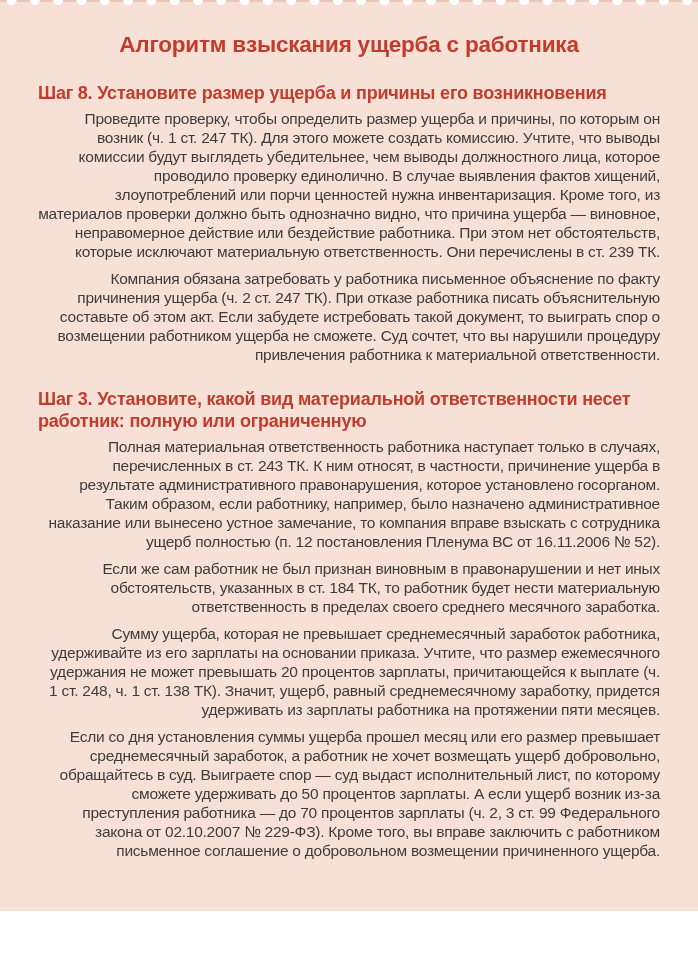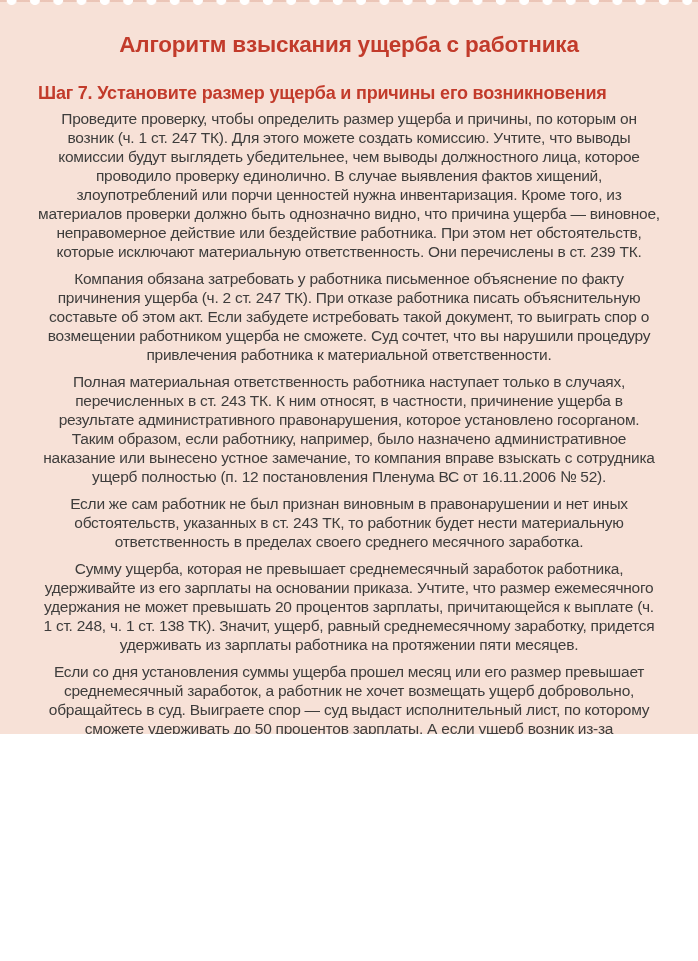--- a/index.html
+++ b/index.html
@@ -8,21 +8,21 @@
     --text: #3e3d3c;
     --notch: #ffffff;
   }
   * { box-sizing: border-box; }
   html, body { margin: 0; padding: 0; background: #ffffff; }
   body { font-family: "Liberation Sans", "DejaVu Sans", sans-serif; }
 
   .sheet {
     position: relative;
     width: 698px;
-    height: 734px;
+    height: 911px;
     background: var(--bg);
     overflow: hidden;
   }
 
   
   .perforated-edge {
     position: absolute;
     top: 0; left: 0; right: 0;
     height: 9px;
     background-image:
@@ -55,44 +55,45 @@
     font-weight: bold;
     letter-spacing: -0.2px;
   }
 
   p.step-text {
     margin: 0 0 8px 0;
     color: var(--text);
     font-size: 15.5px;
     line-height: 19px;
     letter-spacing: -0.25px;
-    text-align: center;
+    text-align: right;
   }
 </style>
 </head>
 <body>
 
 <div class="sheet">
   <div class="perforated-edge"></div>
 
   <div class="content">
     <h1 class="page-title">Алгоритм взыскания ущерба с работника</h1>
 
     <section>
-      <h2 class="step-heading">Шаг 7. Установите размер ущерба и причины его возникновения</h2>
+      <h2 class="step-heading">Шаг 8. Установите размер ущерба и причины его возникновения</h2>
       <p class="step-text">Проведите проверку, чтобы определить размер ущерба и причины, по которым он возник (ч. 1 ст. 247 ТК). Для этого можете создать комиссию. Учтите, что выводы комиссии будут выглядеть убедительнее, чем выводы должностного лица, которое проводило проверку единолично. В случае выявления фактов хищений, злоупотреблений или порчи ценностей нужна инвентаризация. Кроме того, из материалов проверки должно быть однозначно видно, что причина ущерба — виновное, неправомерное действие или бездействие работника. При этом нет обстоятельств, которые исключают материальную ответственность. Они перечислены в ст. 239 ТК.</p>
     </section>
 
     <section>
       <p class="step-text">Компания обязана затребовать у работника письменное объяснение по факту причинения ущерба (ч. 2 ст. 247 ТК). При отказе работника писать объяснительную составьте об этом акт. Если забудете истребовать такой документ, то выиграть спор о возмещении работником ущерба не сможете. Суд сочтет, что вы нарушили процедуру привлечения работника к материальной ответственности.</p>
     </section>
 
     <section>
+      <h2 class="step-heading">Шаг 3. Установите, какой вид материальной ответственности несет работник: полную или ограниченную</h2>
       <p class="step-text">Полная материальная ответственность работника наступает только в случаях, перечисленных в ст. 243 ТК. К ним относят, в частности, причинение ущерба в результате административного правонарушения, которое установлено госорганом. Таким образом, если работнику, например, было назначено административное наказание или вынесено устное замечание, то компания вправе взыскать с сотрудника ущерб полностью (п. 12 постановления Пленума ВС от 16.11.2006 № 52).</p>
-      <p class="step-text">Если же сам работник не был признан виновным в правонарушении и нет иных обстоятельств, указанных в ст. 243 ТК, то работник будет нести материальную ответственность в пределах своего среднего месячного заработка.</p>
+      <p class="step-text">Если же сам работник не был признан виновным в правонарушении и нет иных обстоятельств, указанных в ст. 184 ТК, то работник будет нести материальную ответственность в пределах своего среднего месячного заработка.</p>
     </section>
 
     <section>
       <p class="step-text">Сумму ущерба, которая не превышает среднемесячный заработок работника, удерживайте из его зарплаты на основании приказа. Учтите, что размер ежемесячного удержания не может превышать 20 процентов зарплаты, причитающейся к выплате (ч. 1 ст. 248, ч. 1 ст. 138 ТК). Значит, ущерб, равный среднемесячному заработку, придется удерживать из зарплаты работника на протяжении пяти месяцев.</p>
       <p class="step-text">Если со дня установления суммы ущерба прошел месяц или его размер превышает среднемесячный заработок, а работник не хочет возмещать ущерб добровольно, обращайтесь в суд. Выиграете спор — суд выдаст исполнительный лист, по которому сможете удерживать до 50 процентов зарплаты. А если ущерб возник из-за преступления работника — до 70 процентов зарплаты (ч. 2, 3 ст. 99 Федерального закона от 02.10.2007 № 229-ФЗ). Кроме того, вы вправе заключить с работником письменное соглашение о добровольном возмещении причиненного ущерба.</p>
     </section>
   </div>
 </div>
 
 </body></html>

